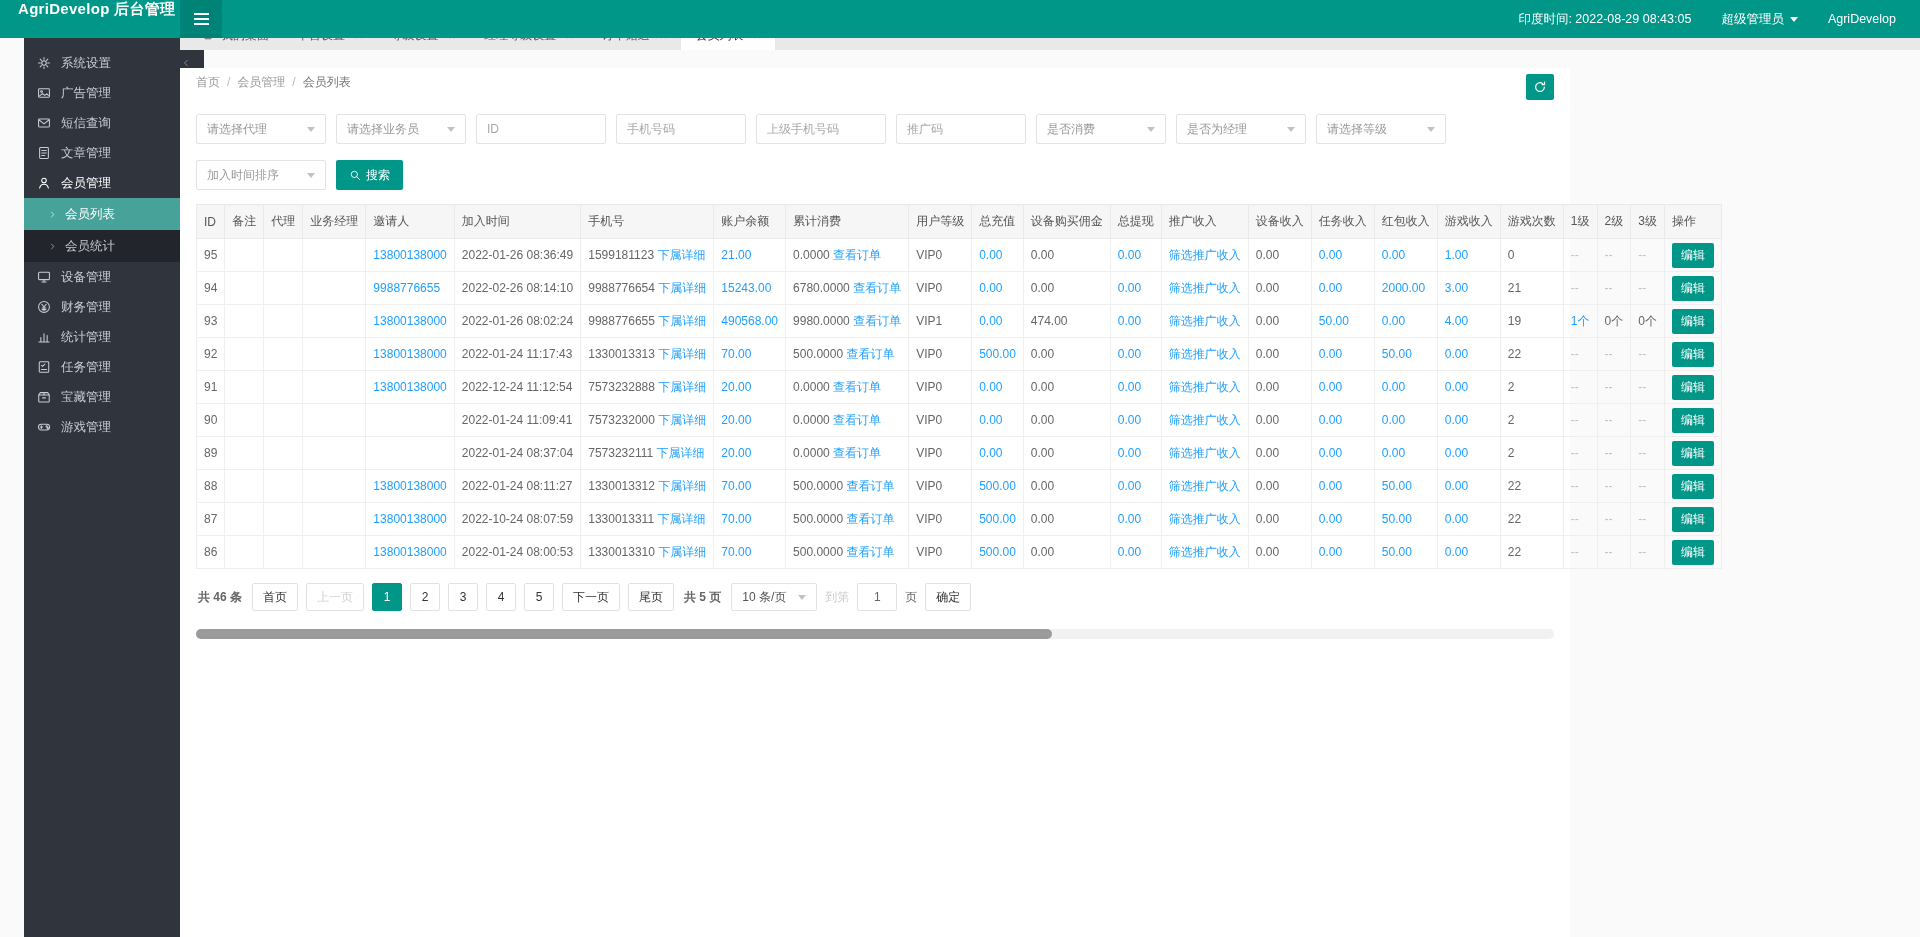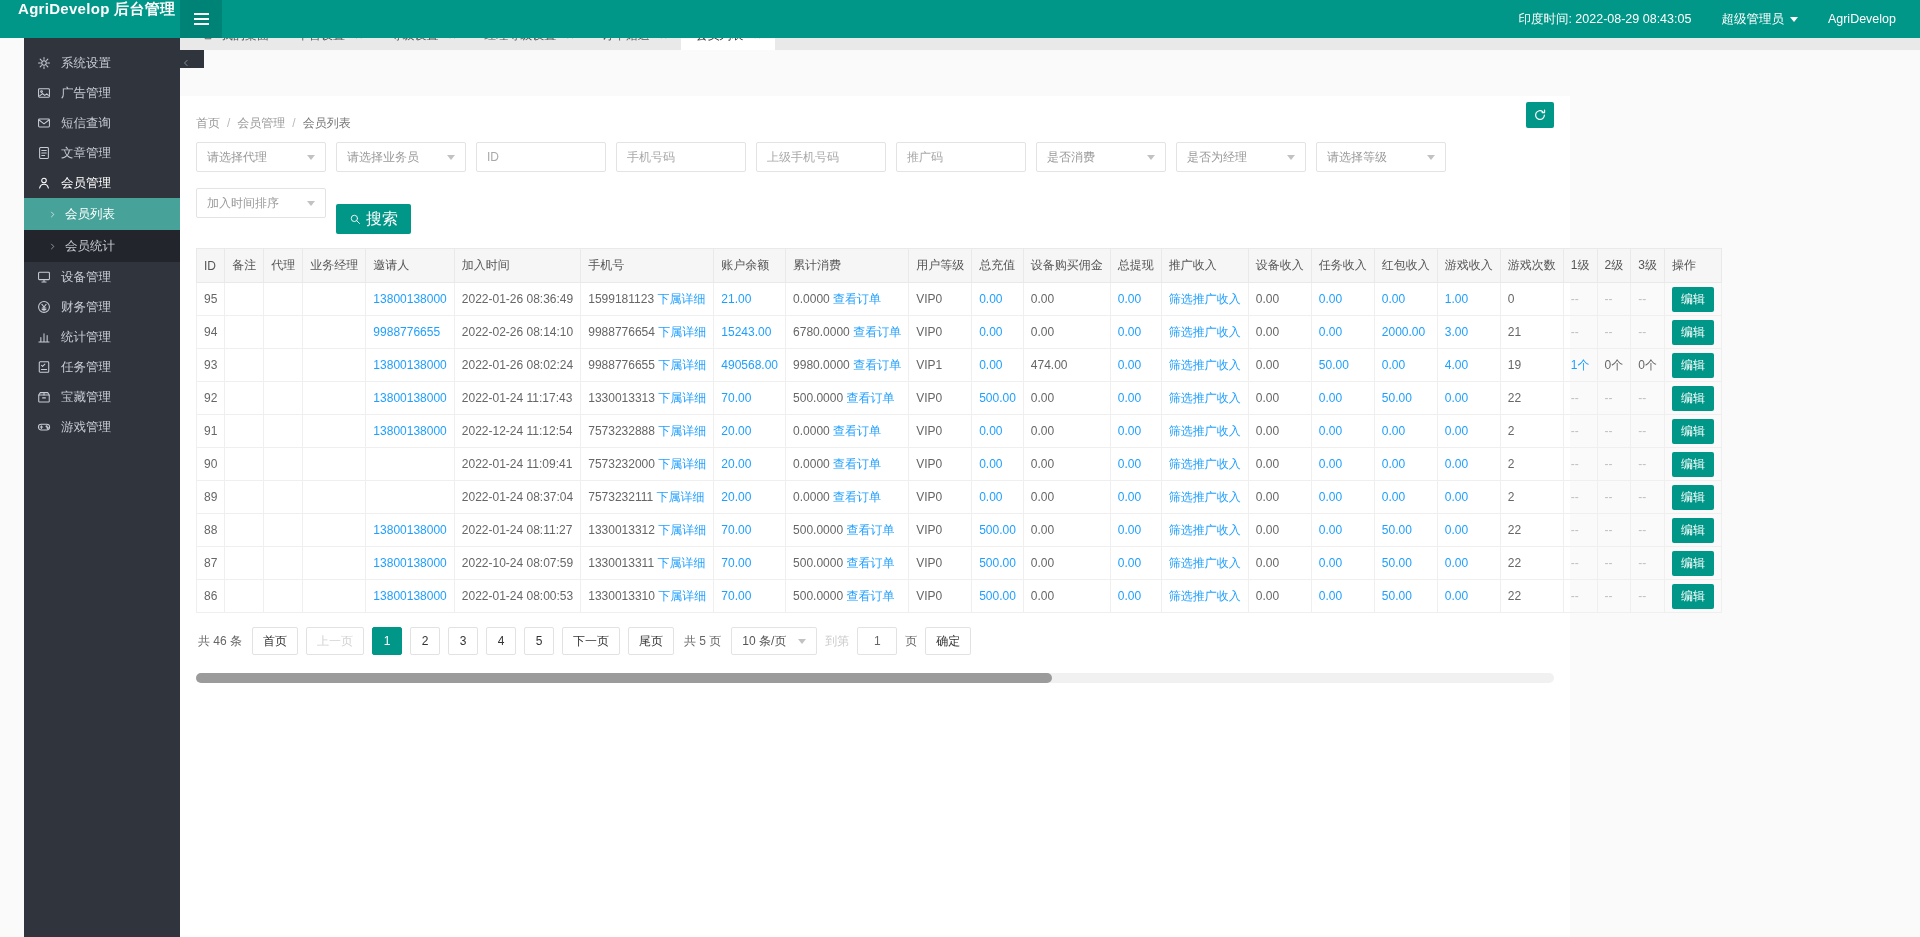--- a/index.html
+++ b/index.html
@@ -31,48 +31,48 @@
   .nav-sub-item.active { background:#47a399; color:#fff; }
   
   .tabbar { position:absolute; top:20px; left:180px; width:1740px; height:30px; background:#e9e9e9;
     display:flex; align-items:stretch; padding-left:8px; }
   .tab { display:flex; align-items:center; gap:7px; padding:0 14px; font-size:12px; color:#555; cursor:pointer; }
   .tab.active { background:#fff; color:#333; }
   .tab .close { color:#9c9c9c; font-size:13px; margin-left:3px; line-height:1; }
   
   .content { position:absolute; top:68px; left:180px; width:1740px; height:869px; background:#fafafa; }
   .card { width:1390px; height:100%; background:#fff; position:relative; }
-  .crumb-row { height:36px; display:flex; align-items:flex-end; padding:4px 16px 0; position:relative;margin-top:28px; }
+  .crumb-row { height:36px; display:flex; align-items:flex-start; padding:4px 16px 0; position:relative; }
   .bc-item { color:#999; font-size:12px; cursor:pointer; }
   .bc-item.cur { color:#777; cursor:default; }
   .bc-sep { color:#bbb; font-size:12px; margin:0 7px; }
   .refresh-btn { position:absolute; right:16px; top:6px; width:28px; height:26px; background:#009688;
     border:none; border-radius:2px; color:#fff; display:flex; align-items:center; justify-content:center; cursor:pointer; }
   
   .filters { display:flex; gap:10px; padding:10px 16px 0; }
   .filters.second { padding-top:16px; }
   .ctrl { height:30px; border:1px solid #e3e3e3; border-radius:2px; background:#fff; font-size:12px; }
   .sel { width:130px; display:flex; align-items:center; justify-content:space-between; padding:0 10px; color:#999; cursor:pointer; }
   .sel-caret { width:0; height:0; border-left:4px solid transparent; border-right:4px solid transparent; border-top:5px solid #c2c2c2; }
   .inp { width:130px; padding:0 10px; color:#333; outline:none; }
   .inp::placeholder { color:#a9a9a9; }
   .search-btn { height:30px; padding:0 13px; background:#009688; border:none; border-radius:2px;
-    color:#fff; font-size:16px; display:flex; align-items:center; gap:5px; cursor:pointer;margin-top:16px; }
+    color:#fff; font-size:12px; display:flex; align-items:center; gap:5px; cursor:pointer; }
   
   .table-wrap { padding:14px 16px 0; }
   table { border-collapse:collapse; width:1358px; }
   th, td { border:1px solid #efefef; padding:0 7px; font-size:12px; white-space:nowrap; height:33px; }
   th { background:#f6f6f6; color:#555; font-weight:normal; text-align:left; height:34px; border-color:#e9e9e9; }
   td { color:#666; }
   .lnk { color:#1E9FFF; text-decoration:none; cursor:pointer; }
   .dim { color:#c0c0c0; }
   .edit-btn { background:#009688; color:#ffffff; border:none; border-radius:2px; font-size:12px; padding:4px 9px; cursor:pointer; }
   
   .pager { display:flex; align-items:center; gap:8px; padding:14px 16px 0; font-size:12px; color:#666; }
-  .pg-text { margin:0 2px; }
+  .pg-text { margin:0 2px;font-weight:bold; }
   .page-btn { min-width:30px; height:28px; padding:0 10px; display:inline-flex; align-items:center; justify-content:center;
     background:#fff; border:1px solid #e2e2e2; border-radius:2px; color:#333; font-size:12px; cursor:pointer; }
   .page-btn.disabled { color:#d2d2d2; cursor:default; }
   .page-btn.active { background:#009688; border-color:#009688; color:#fff; }
   .pp-select { height:28px; width:86px; color:#555; }
   .jump-pre { color:#ccc;font-family:Liberation Serif, serif; }
   .jump-input { width:40px; height:28px; border:1px solid #e2e2e2; border-radius:2px; text-align:center;
     font-size:12px; color:#666; outline:none; background:#fff; }
   
   .hscroll { margin:18px 16px 0; height:10px; width:1358px; background:#f1f1f1; border-radius:5px; position:relative; }

